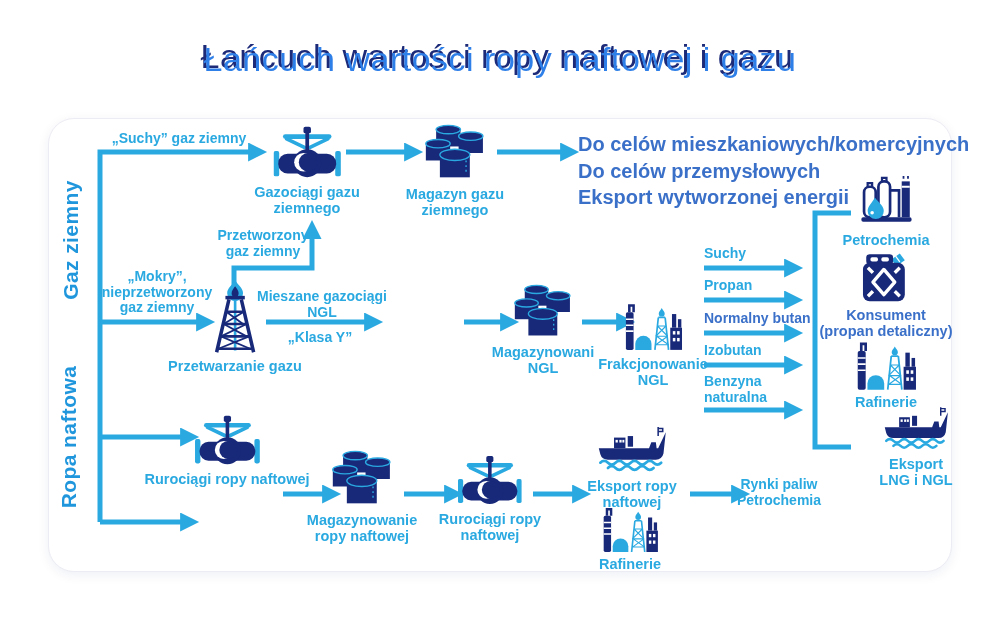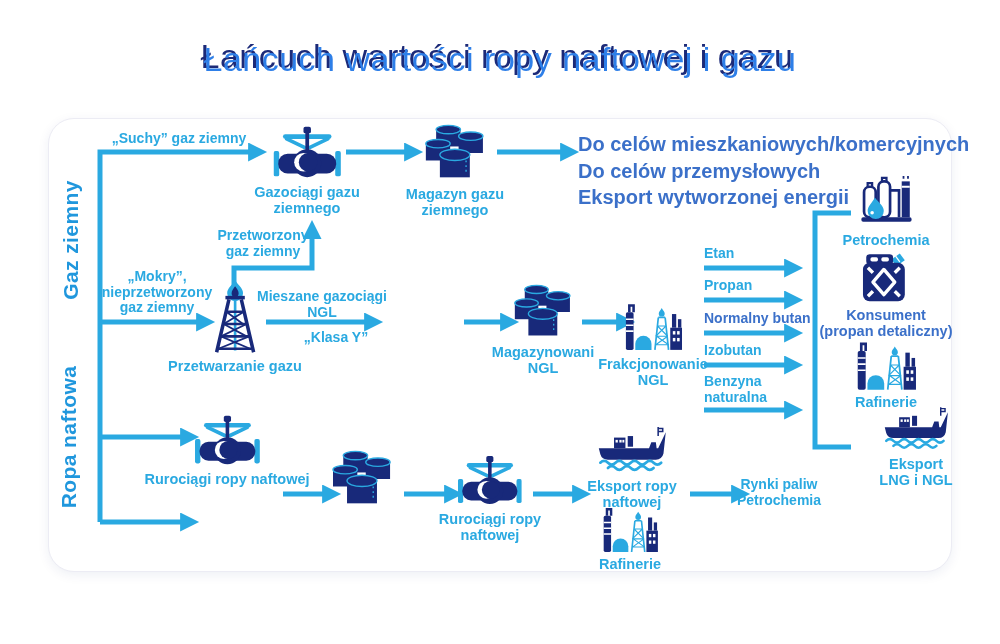--- a/index.html
+++ b/index.html
@@ -185,22 +185,22 @@
   <div class="vaxis" style="left:-24px;top:425px;width:186px">Ropa naftowa</div>
 
   <div class="flabel" style="left:179px;top:131px">„Suchy” gaz ziemny</div>
   <div class="flabel" style="left:263px;top:228px">Przetworzony
 gaz ziemny</div>
   <div class="flabel" style="left:157px;top:269px">„Mokry”,
 nieprzetworzony
 gaz ziemny</div>
   <div class="flabel" style="left:322px;top:289px">Mieszane gazociągi
 NGL</div>
-  <div class="flabel" style="left:336px;top:330px">„Klasa Y”</div>
-  <div class="flabel la" style="left:704px;top:246px">Etan</div>
+  <div class="flabel" style="left:320px;top:330px">„Klasa Y”</div>
+  <div class="flabel la" style="left:704px;top:246px">Suchy</div>
   <div class="flabel la" style="left:704px;top:278px">Propan</div>
   <div class="flabel la med" style="left:704px;top:311px">Normalny butan</div>
   <div class="flabel la" style="left:704px;top:343px">Izobutan</div>
   <div class="flabel la" style="left:704px;top:374px">Benzyna
 naturalna</div>
   <div class="flabel" style="left:779px;top:477px">Rynki paliw
 Petrochemia</div>
 
   <div class="dest" style="left:578px;top:131px">Do celów mieszkaniowych/komercyjnych
 Do celów przemysłowych
@@ -269,20 +269,22 @@
   <div class="node" style="left:227px;top:413px">
     <svg width="66" height="54">
         <use href="#ic-valve"></use>
       </svg>
     <div class="nlabel">Rurociągi ropy naftowej</div>
   </div>
   <div class="node" style="left:362px;top:450px">
     <svg width="60" height="58">
         <use href="#ic-barrels"></use>
       </svg>
+    <div class="nlabel">Magazynowanie
+ropy naftowej</div>
   </div>
   <div class="node" style="left:490px;top:453px">
     <svg width="64" height="54">
         <use href="#ic-valve"></use>
       </svg>
     <div class="nlabel">Rurociągi ropy
 naftowej</div>
   </div>
   <div class="node" style="left:632px;top:424px">
     <svg width="70" height="50">

